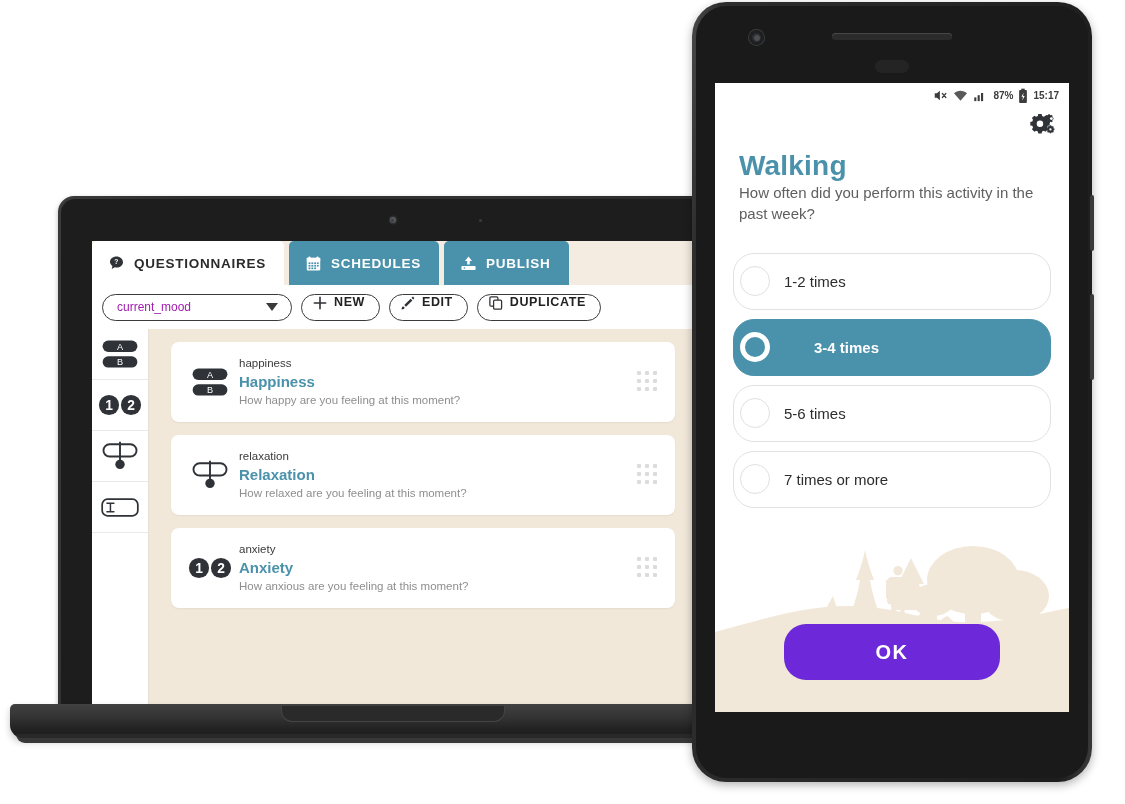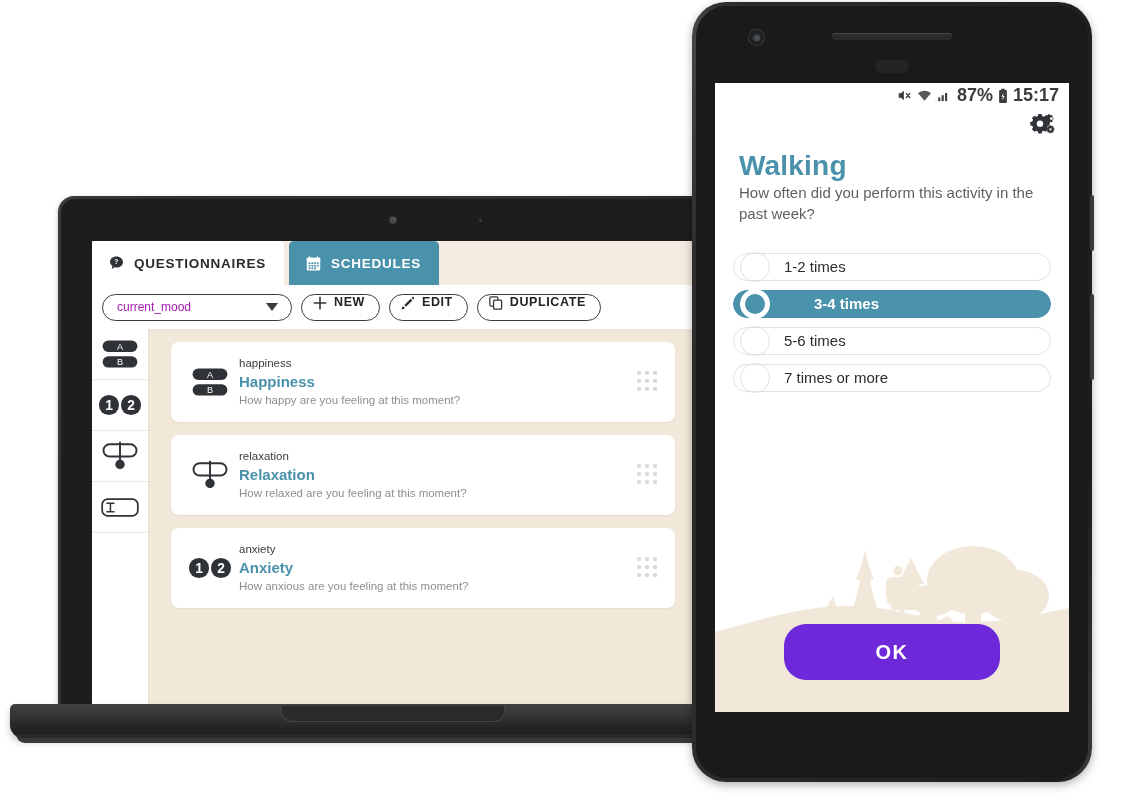--- a/index.html
+++ b/index.html
@@ -123,31 +123,31 @@
   .ph-screen {
     position:absolute; left:23px; top:81px; width:354px; height:629px;
     background:#ffffff; overflow:hidden;
   }
   .ph-btn { position:absolute; right:-2px; background:#3a3a3a; border-radius:2px; width:4px; }
   .ph-btn.vol { top:193px; height:56px; }
   .ph-btn.pwr { top:292px; height:86px; }
 
   .statusbar {
     height:25px; display:flex; align-items:center; justify-content:flex-end;
-    gap:5px; padding:0 10px 0 0; font-size:18px; color:#3c3c3c;
+    gap:5px; padding:0 10px 0 0; font-size:10px; color:#3c3c3c;
     font-weight:600;
   }
   .statusbar .si { display:inline-flex; align-items:center; }
   .ph-gear { display:flex; justify-content:flex-end; padding:4px 14px 0 0; }
   .ph-head { padding:14px 24px 0 24px; }
   .ph-title { font-size:28px; color:#4a91ab; font-weight:700; letter-spacing:.2px; font-stretch:condensed; }
   .ph-q { font-size:15px; color:#5f5f5f; line-height:1.42; margin-top:0; }
   .ph-opts { padding:28px 18px 0 18px; display:flex; flex-direction:column; gap:9px; }
   .opt {
-    display:flex; align-items:center; gap:14px; height:28px;
+    display:flex; align-items:center; gap:14px; height:57px;
     border:1.6px solid #e2e2e2; border-radius:21px; padding-left:6px;
     font-size:15px; color:#2c2c2c; background:#fff;
   }
   .opt .radio { width:30px;height:30px;border-radius:50%;border:1.8px solid #e0e0e0;flex:none; }
   .opt.sel { background:#4a91ab; border-color:#4a91ab; color:#fff; font-weight:600;gap:44px; }
   .opt.sel .radio { border:5px solid #fff; background:#4a91ab; }
 
   .ph-bottom { position:absolute; left:0; bottom:0; width:100%; height:168px; }
   .ph-ok {
     position:absolute; left:50%; margin-left:-108px; bottom:32px;
@@ -201,20 +201,30 @@
                       <rect x="17" y="14" width="2.3" height="2.4"></rect>
                       <rect x="5" y="17.6" width="2.7" height="2.4"></rect>
                       <rect x="9" y="17.6" width="2.7" height="2.4"></rect>
                       <rect x="13" y="17.6" width="2.7" height="2.4"></rect>
                     </g>
                   </svg>
               </span>
               <span>SCHEDULES</span>
             </div>
 
+            <div class="tab">
+              <span class="ic">
+                <svg viewBox="0 0 24 24" width="17" height="17">
+                    <path fill="#fff" d="M12 2.2 17 8.3h-3.2v5.1h-3.6V8.3H7z"></path>
+                    <path fill="#fff" d="M3.4 15.6h17.2c.8 0 1.4.6 1.4 1.4v2.6c0 .8-.6 1.4-1.4 1.4H3.4c-.8 0-1.4-.6-1.4-1.4V17c0-.8.6-1.4 1.4-1.4z"></path>
+                    <circle cx="6.3" cy="18.3" r="1.15" fill="#4a91ab"></circle>
+                  </svg>
+              </span>
+              <span>PUBLISH</span>
+            </div>
           </div>
 
           <div class="toolbar">
             <div class="select-pill">
               <span>current_mood</span>
               <span class="caret"></span>
             </div>
 
             <div class="btn-pill">
               <span class="ic">

